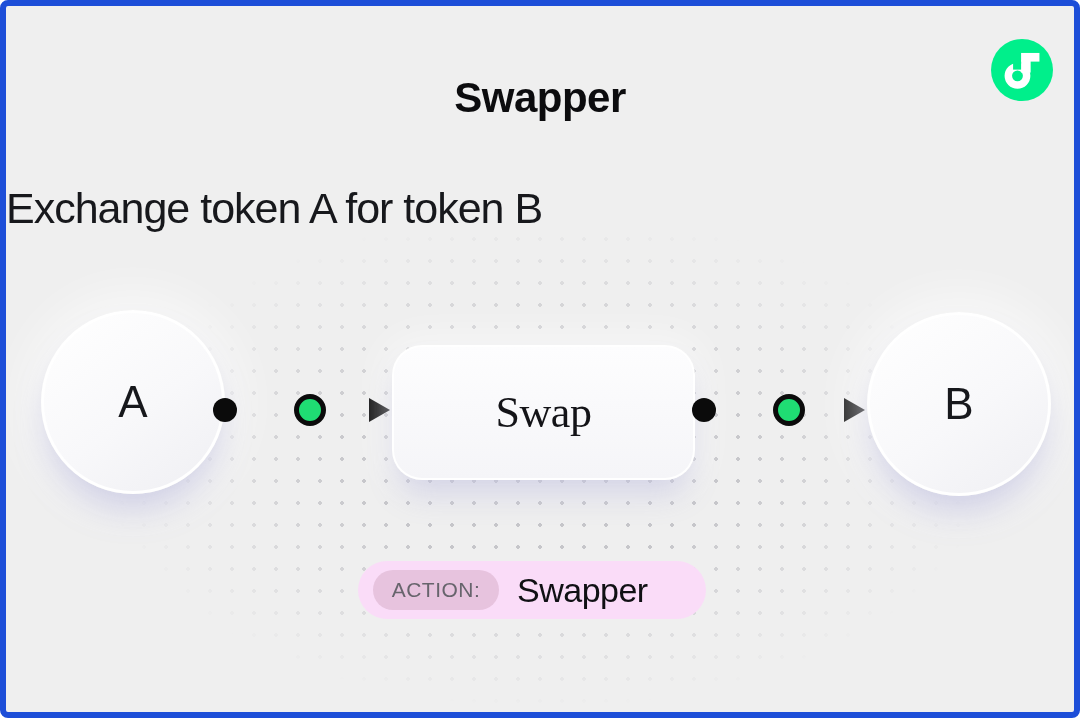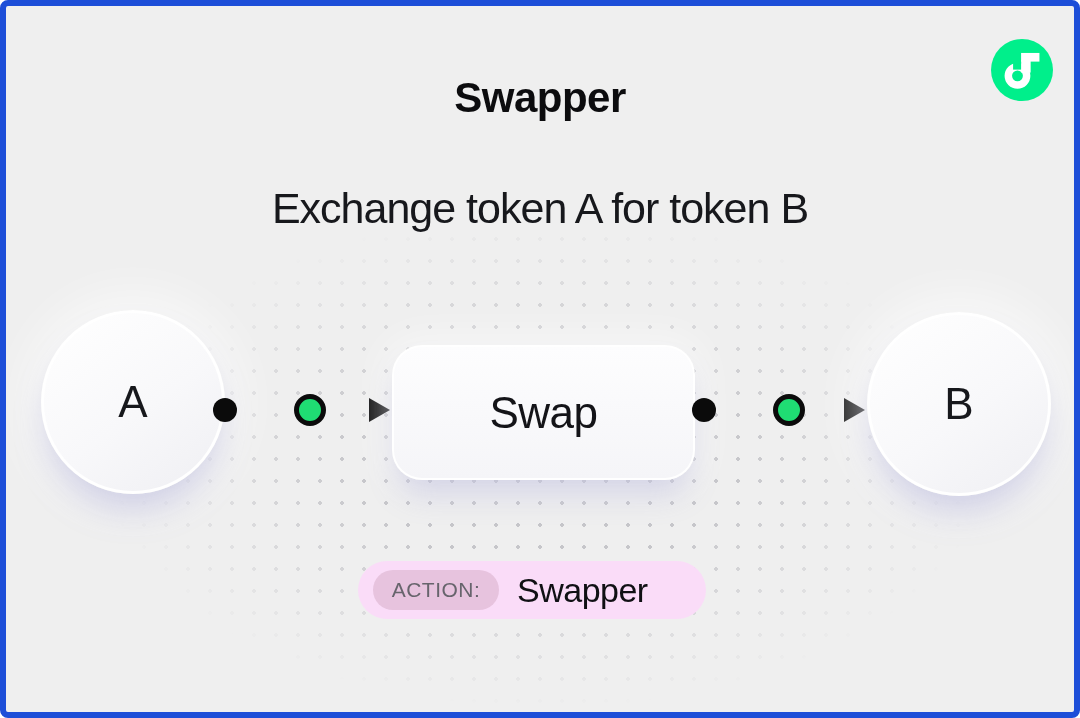--- a/index.html
+++ b/index.html
@@ -22,21 +22,21 @@
   }
   
   .title{
     position:absolute;left:0;top:68px;width:100%;
     text-align:center;
     font-size:42px;font-weight:800;letter-spacing:-0.5px;
     color:#0c0c0e;
   }
   .subtitle{
     position:absolute;left:0;top:178px;width:100%;
-    text-align:center;
+    text-align:left;
     font-size:43px;font-weight:400;letter-spacing:-1px;
     color:#17181c;
   }
   
   .logo{
     position:absolute;left:985px;top:33px;width:62px;height:62px;
   }
   
   .dots{
     position:absolute;left:105px;top:222px;width:870px;height:486px;
@@ -63,21 +63,21 @@
   .swap-node{
     position:absolute;left:386px;top:339px;width:303px;height:135px;
     border-radius:30px;
     background:linear-gradient(180deg,#fdfdfe 0%,#f5f5f8 100%);
     border:2px solid rgba(255,255,255,0.95);
     box-shadow:0 20px 30px -6px rgba(140,140,200,0.30),
                0 0 35px 12px rgba(255,255,255,0.45);
     display:flex;align-items:center;justify-content:center;
   }
   .swap-node .label{
-    font-size:44px;font-weight:400;color:#141418;letter-spacing:-0.5px;
+    font-size:44px;font-weight:400;color:#141418;letter-spacing:-0.5px;font-family:Liberation Serif, serif;
   }
   
   .edge{position:absolute;top:380px;width:190px;height:48px;}
   .edge-1{left:205px;}
   .edge-2{left:684px;}
   
   .action-badge{
     position:absolute;left:352px;top:555px;height:58px;width:348px;
     background:var(--badge-bg);
     border-radius:29px;

